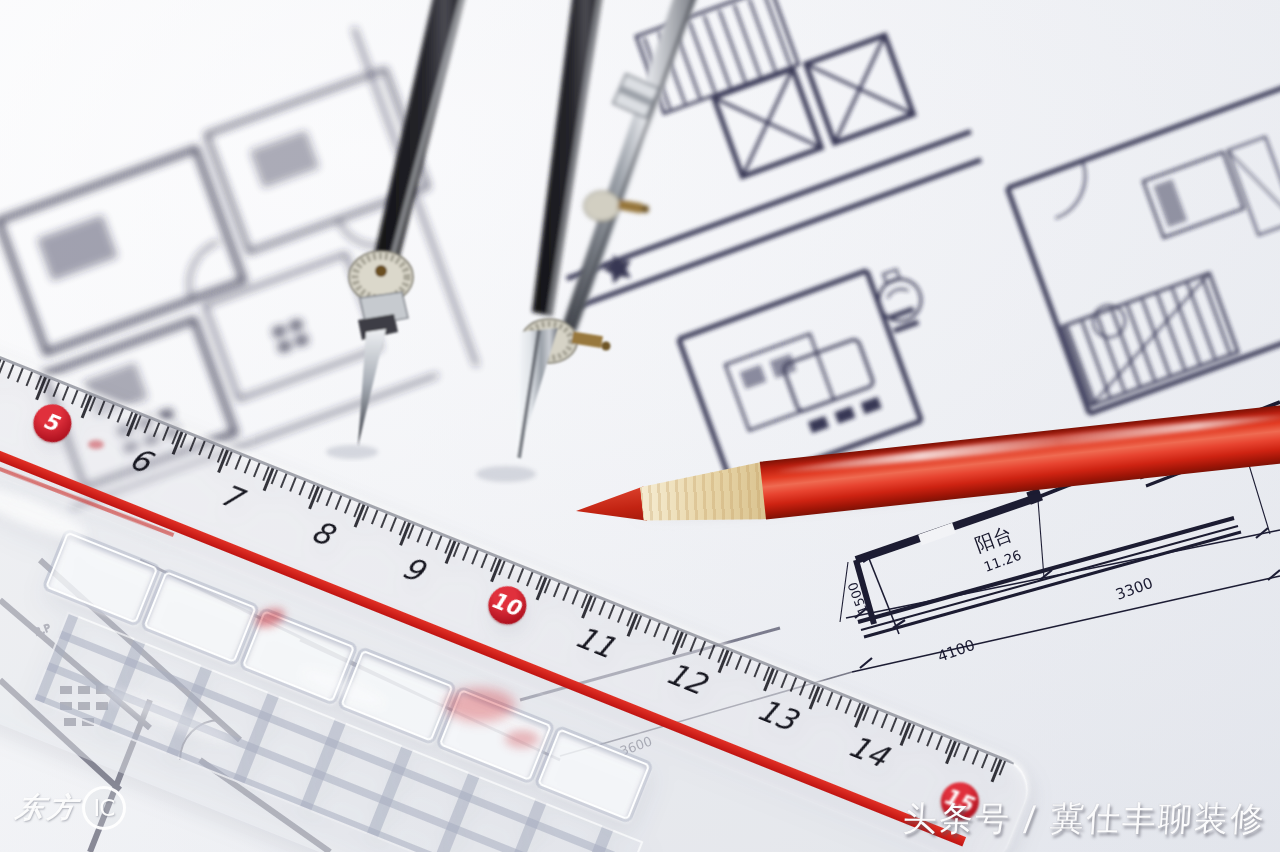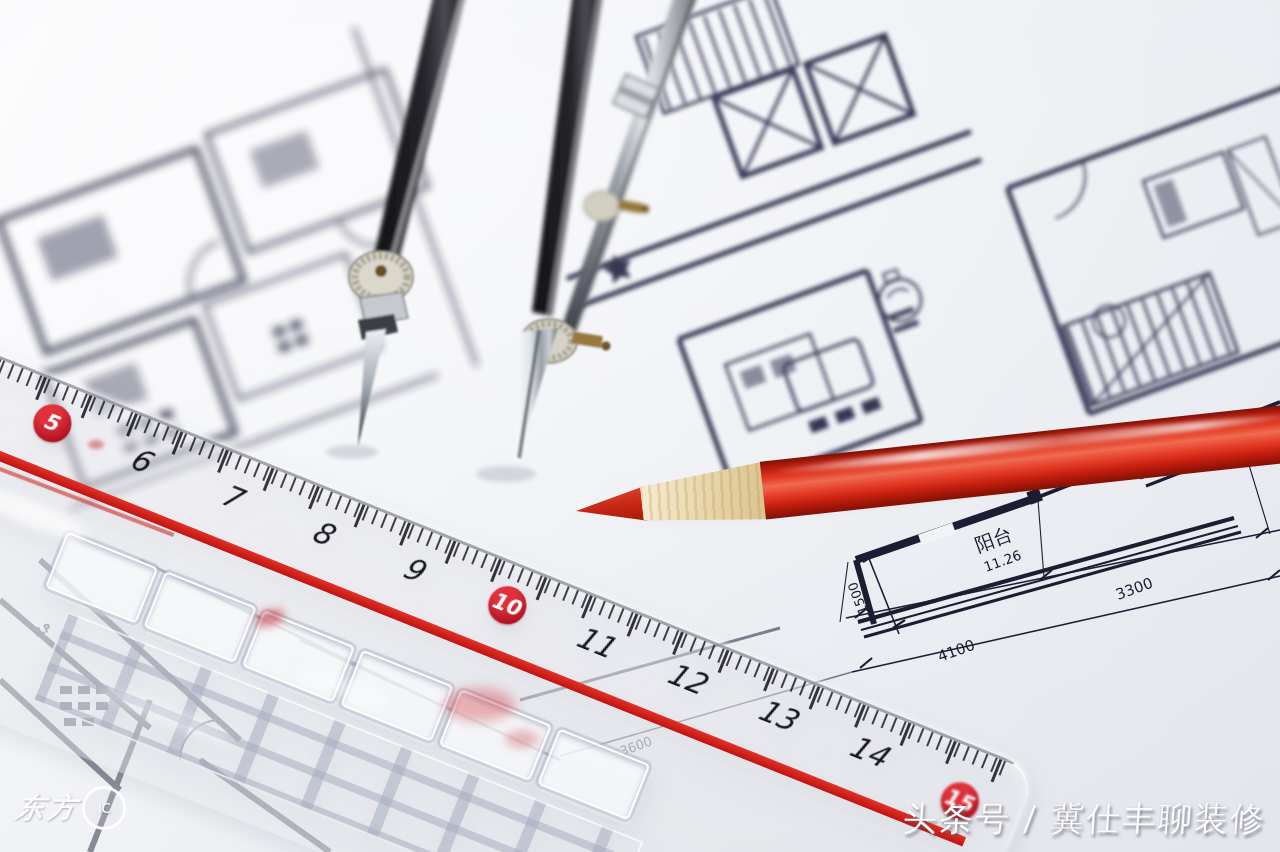--- a/index.html
+++ b/index.html
@@ -68,21 +68,21 @@
 
   
   .smudge{position:absolute;border-radius:50%;}
 
   
   .wm-left{position:absolute;left:16px;top:786px;display:flex;align-items:center;color:rgba(255,255,255,.92);}
   .wm-script{font-family:"DejaVu Serif", serif;font-style:italic;font-weight:bold;font-size:28px;
     letter-spacing:4px;text-shadow:1px 1px 2px rgba(90,95,110,.45);transform:skewX(-10deg);}
   .wm-badge{width:38px;height:38px;border:3px solid rgba(255,255,255,.95);border-radius:50%;
     margin-left:2px;display:flex;align-items:center;justify-content:center;
-    background:rgba(210,212,220,.22);font-size:14px;font-weight:normal;letter-spacing:-1px;
+    background:rgba(210,212,220,.22);font-size:23px;font-weight:normal;letter-spacing:-1px;
     color:rgba(255,255,255,.95);text-shadow:1px 1px 2px rgba(90,95,110,.4);}
   .wm-right{position:absolute;right:14px;bottom:10px;font-size:34px;font-weight:500;
     letter-spacing:2px;color:#fbfbfc;transform:skewX(-4deg);
     text-shadow:2px 3px 3px rgba(85,85,98,.6), 0 0 1px rgba(130,130,140,.5);}
 </style>
 </head>
 <body>
 
 <div class="stage">
   <div class="paper-tint"></div>

